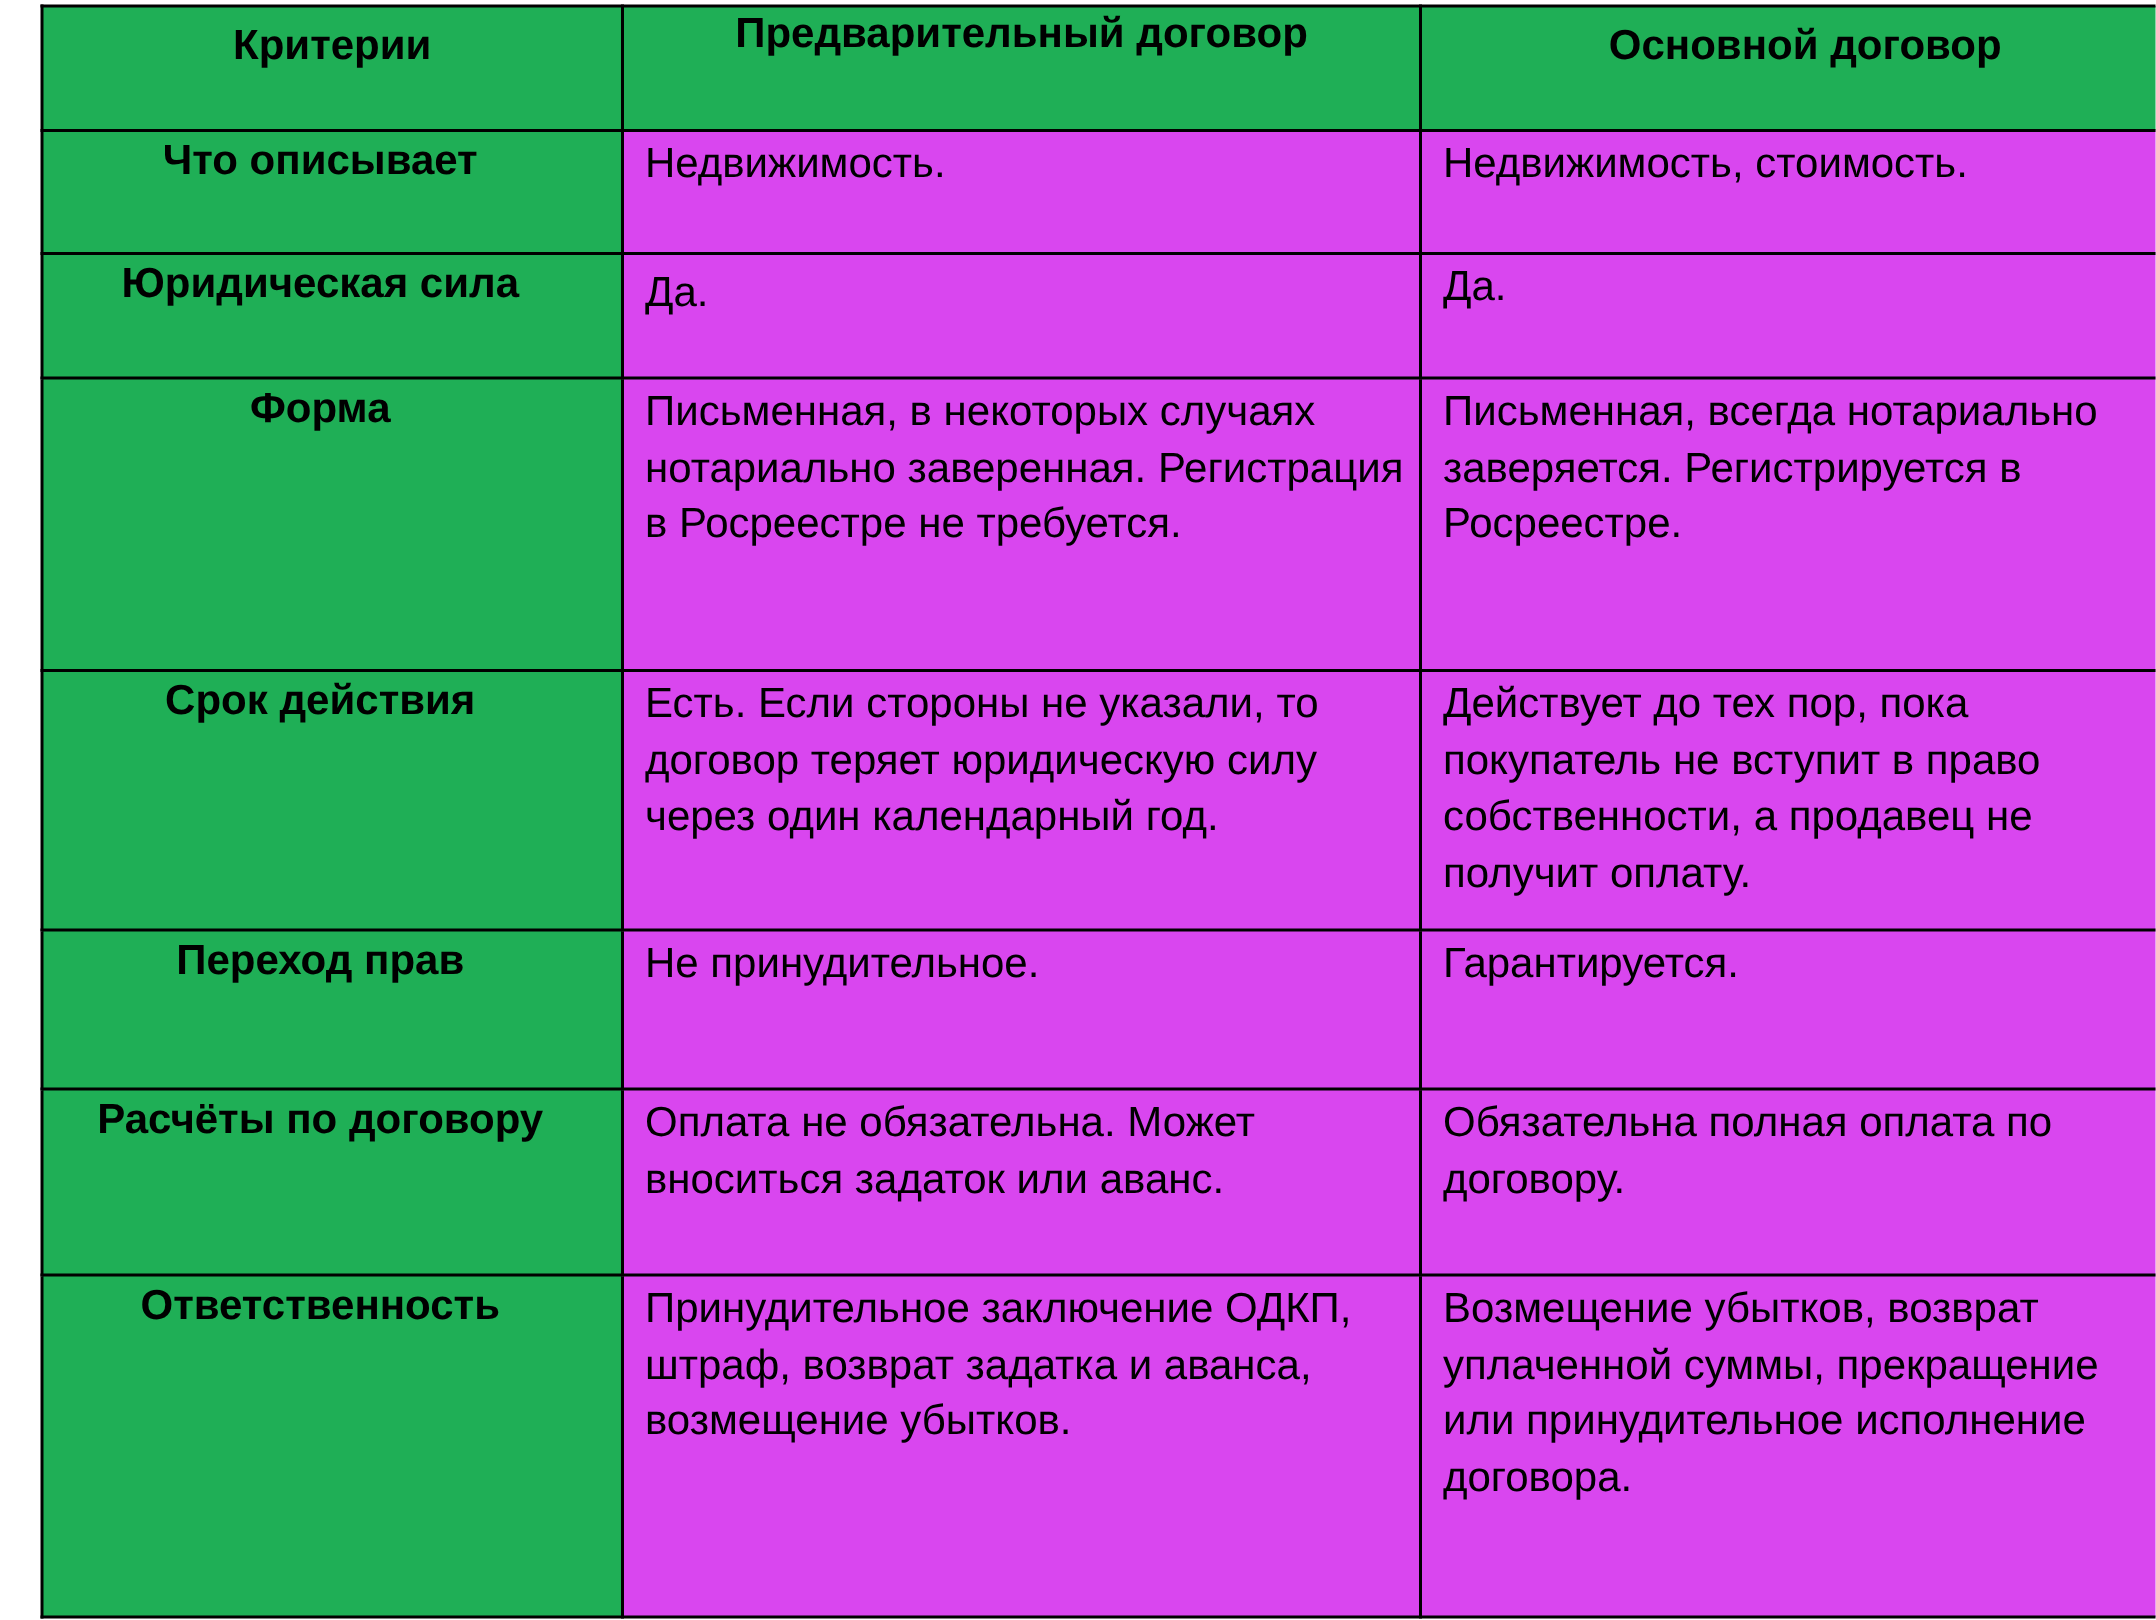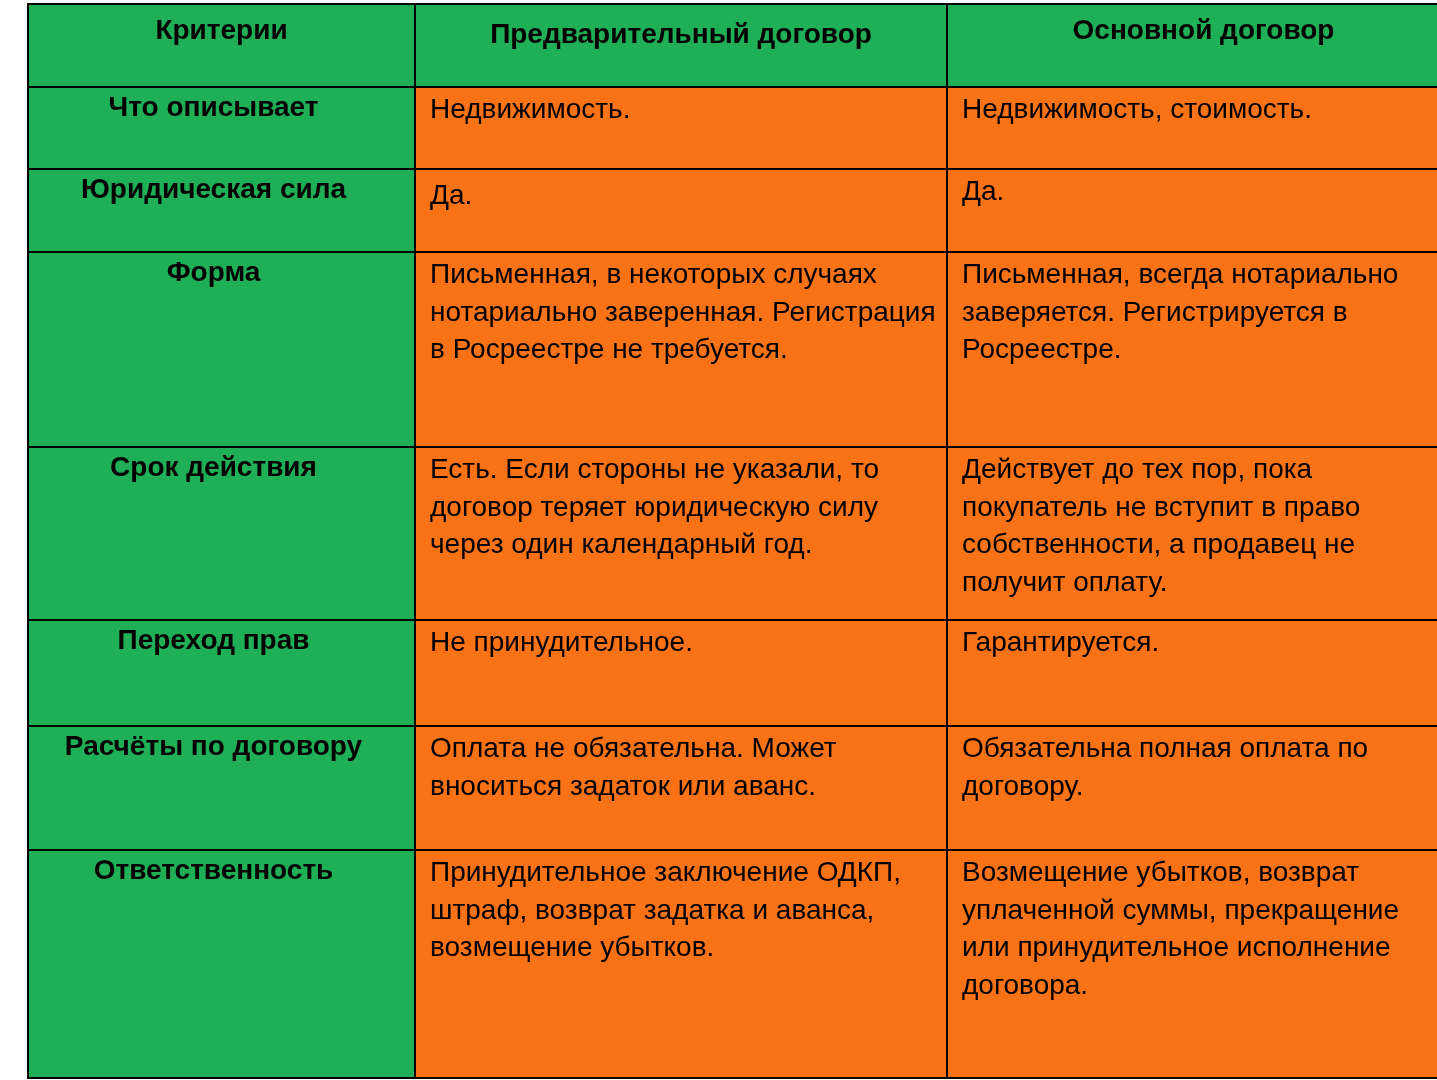--- a/index.html
+++ b/index.html
@@ -28,21 +28,21 @@
   .tbl th .in { padding-top: 8px; }
   .tbl td.crit {
     background: #1faf56;
     font-weight: bold;
     font-size: 28px;
     text-align: center;
     line-height: 34px;
   }
   .tbl td.crit .in { padding-top: 2px; padding-left: 4px; padding-right: 20px; }
   .tbl td.val {
-    background: #f97316;
+    background: #d946ef;
     font-size: 28px;
     line-height: 37.5px;
     color: #000;
   }
   .tbl td.val .in { padding: 2px 10px 0 14px; }
 </style>
 </head>
 <body>
 
 <table class="tbl">
@@ -50,21 +50,21 @@
     <col style="width:387px">
     <col style="width:532px">
     <col style="width:513px">
   </colgroup>
   <thead>
     <tr style="height:83px">
       <th>
           <div class="in">Критерии</div>
         </th>
       <th>
-          <div class="in" style="padding-top:12px">Предварительный договор</div>
+          <div class="in" style="padding-top:0">Предварительный договор</div>
         </th>
       <th>
           <div class="in">Основной договор</div>
         </th>
     </tr>
   </thead>
   <tbody>
     <tr style="height:82px">
       <td class="crit">
           <div class="in">Что описывает</div>

